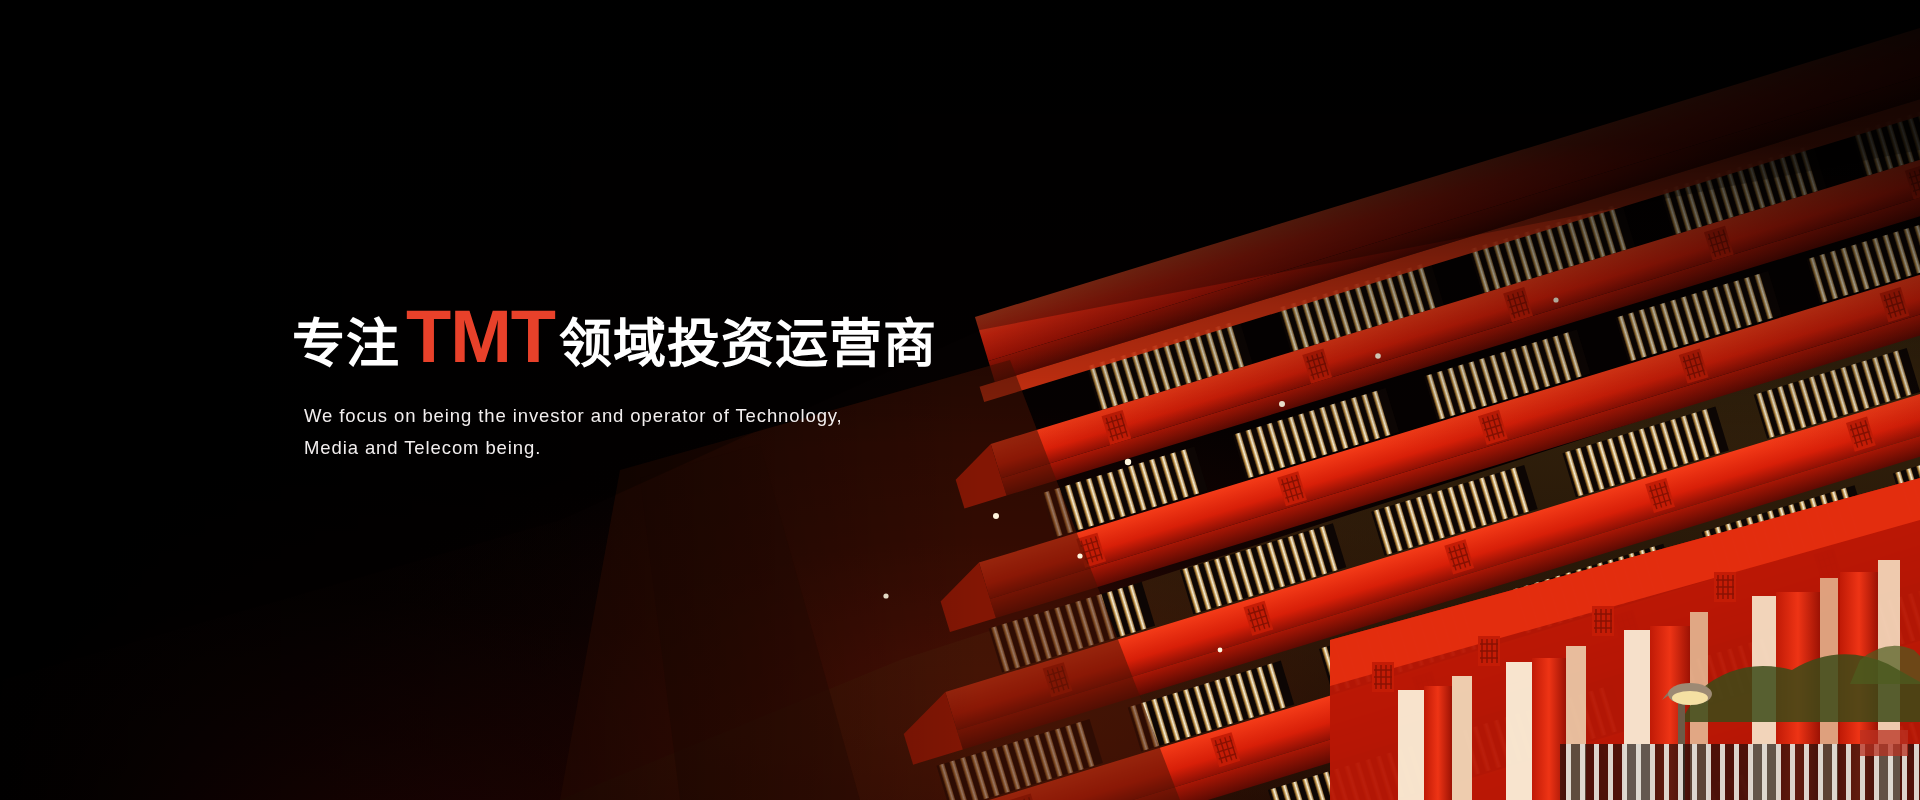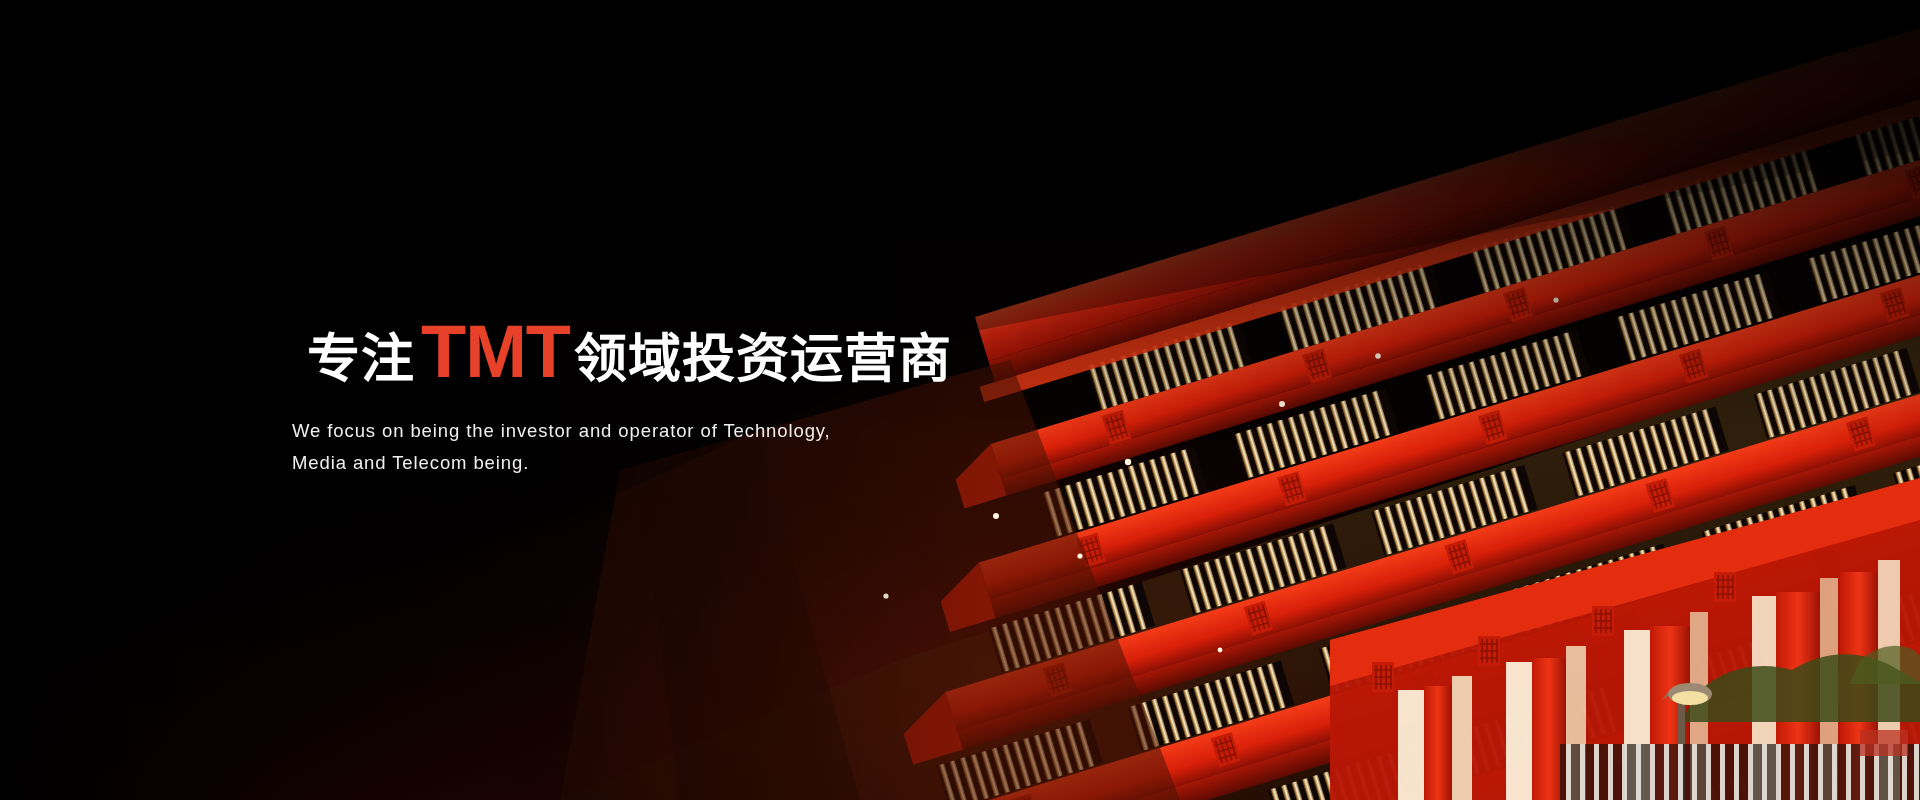--- a/index.html
+++ b/index.html
@@ -67,21 +67,21 @@
 
   
   .copy {
     position: absolute;
     left: 292px;
     top: 300px;
     width: 780px;
     z-index: 40;
   }
   .headline {
-    margin: 15px;
+    margin: 0;
     white-space: nowrap;
     line-height: 1;
     font-weight: 700;
     color: #ffffff;
     letter-spacing: 0.5px;
   }
   .headline .cn {
     font-size: 53px;
     font-weight: 600;
     color: #ffffff;
@@ -91,21 +91,21 @@
   .headline .tmt {
     font-size: 74px;
     font-weight: 700;
     color: #e8412a;
     letter-spacing: -1px;
     padding: 0 4px 0 6px;
     vertical-align: baseline;
     font-family: "Liberation Sans", "DejaVu Sans", sans-serif;
   }
   .subtitle {
-    margin: 26px 0 0 0;
+    margin: 26px 0 0 12px;
     font-size: 18.5px;
     line-height: 32px;
     color: #f2eeee;
     font-weight: 400;
     letter-spacing: 0.9px;
     max-width: 700px;
   }
   .subtitle span { display: block; }
 </style>
 </head>

